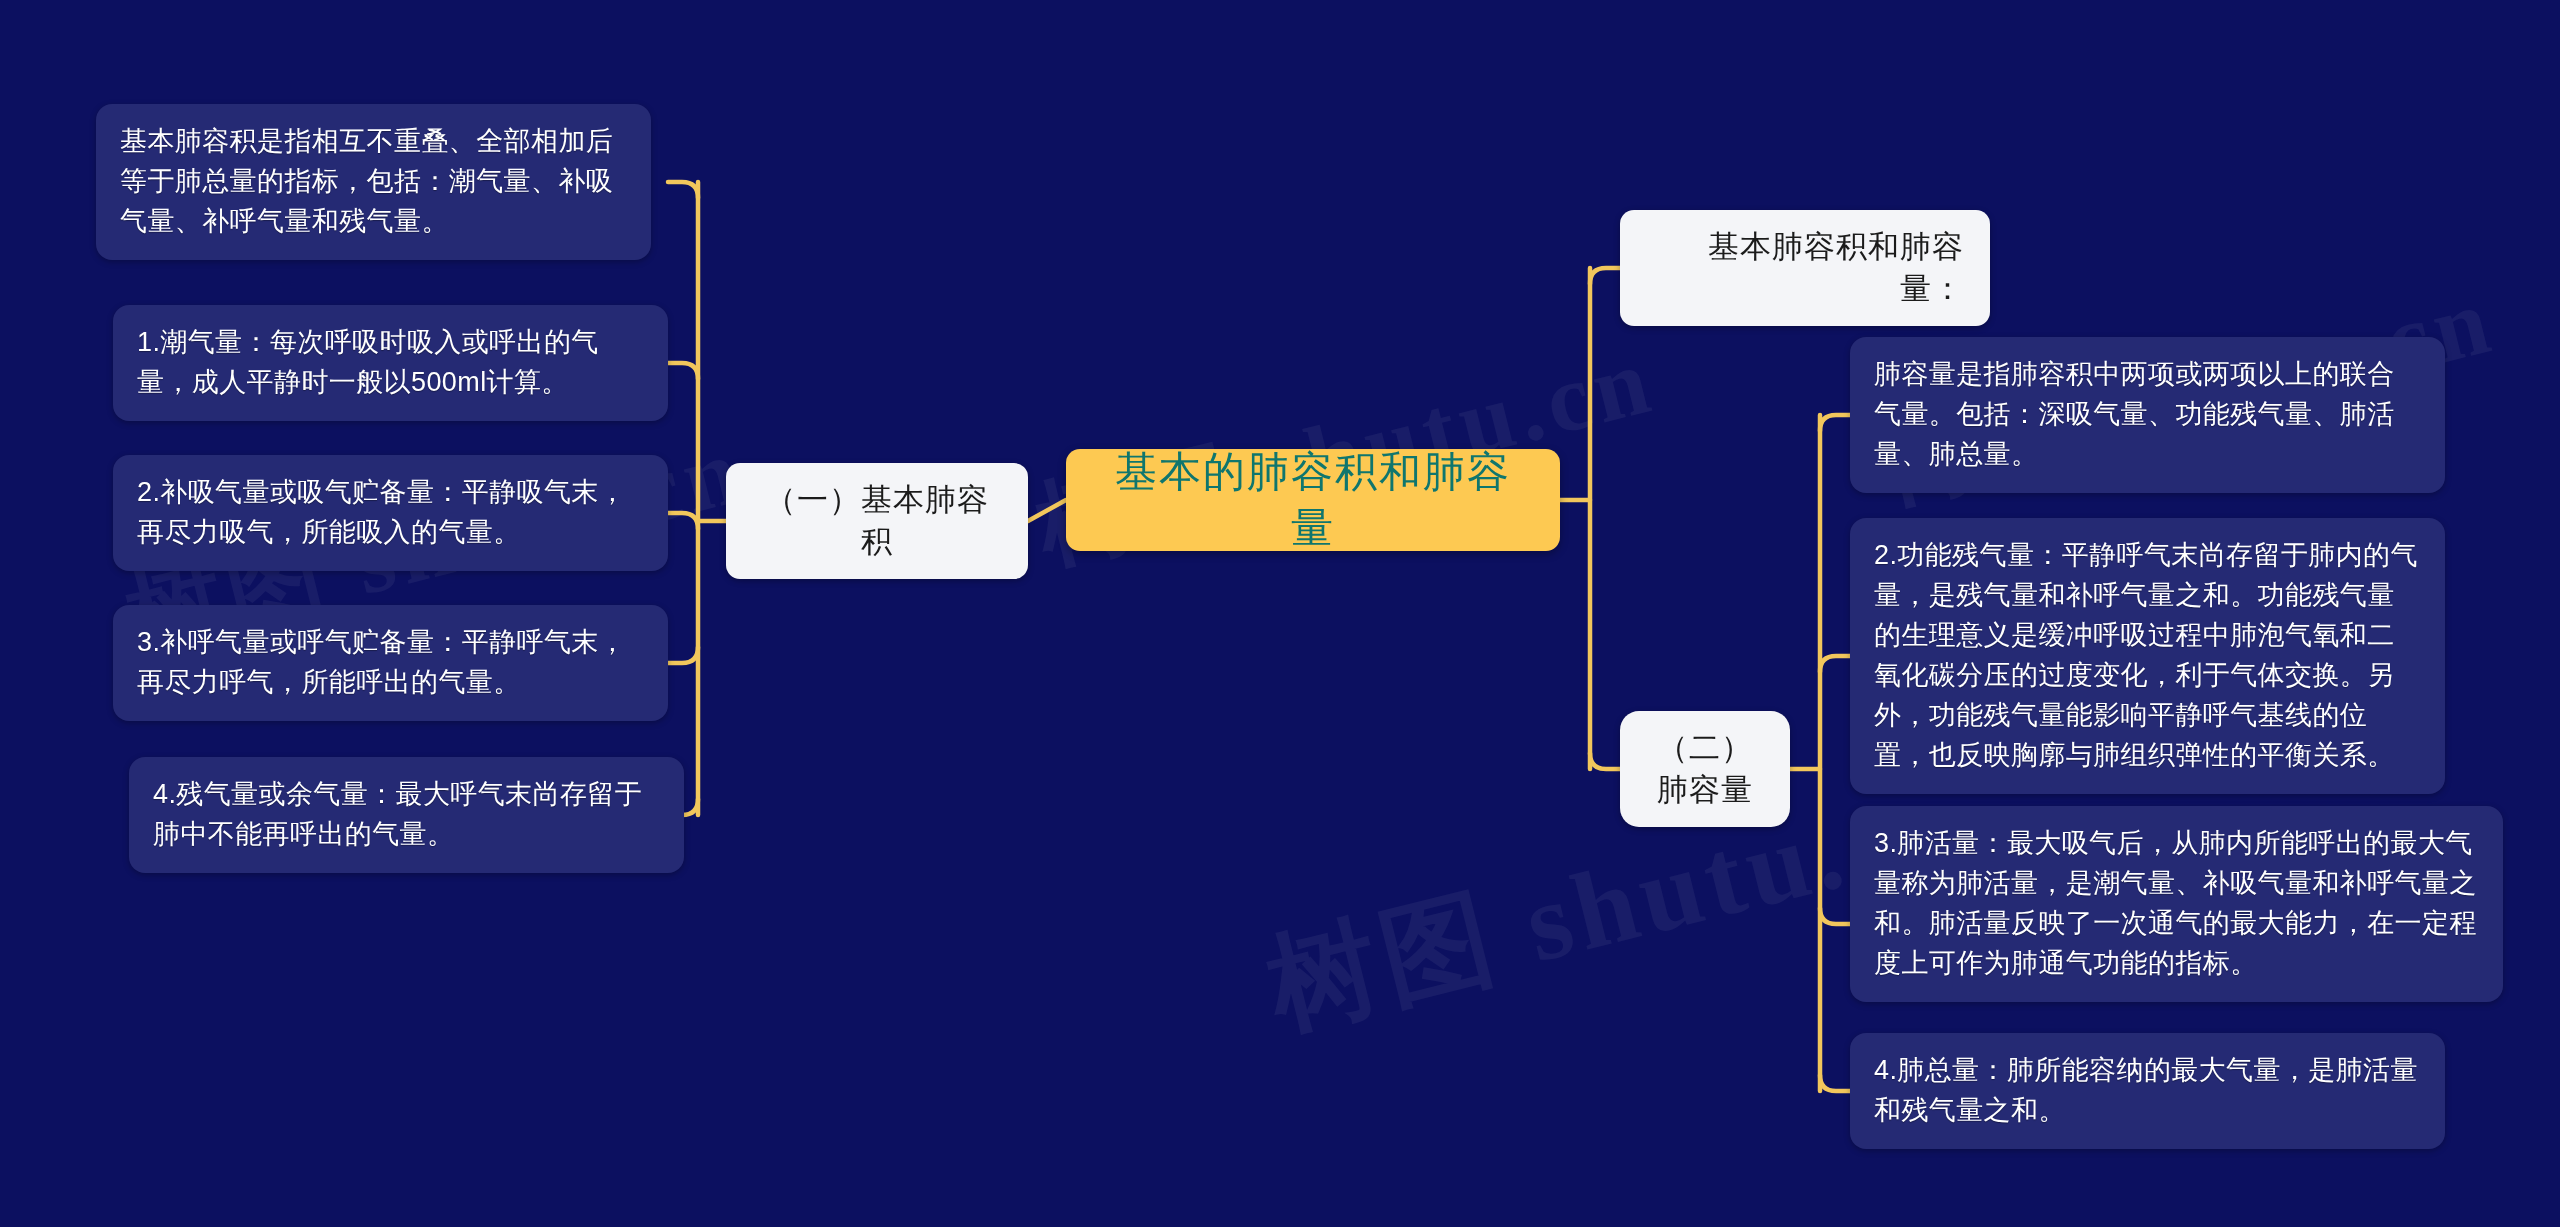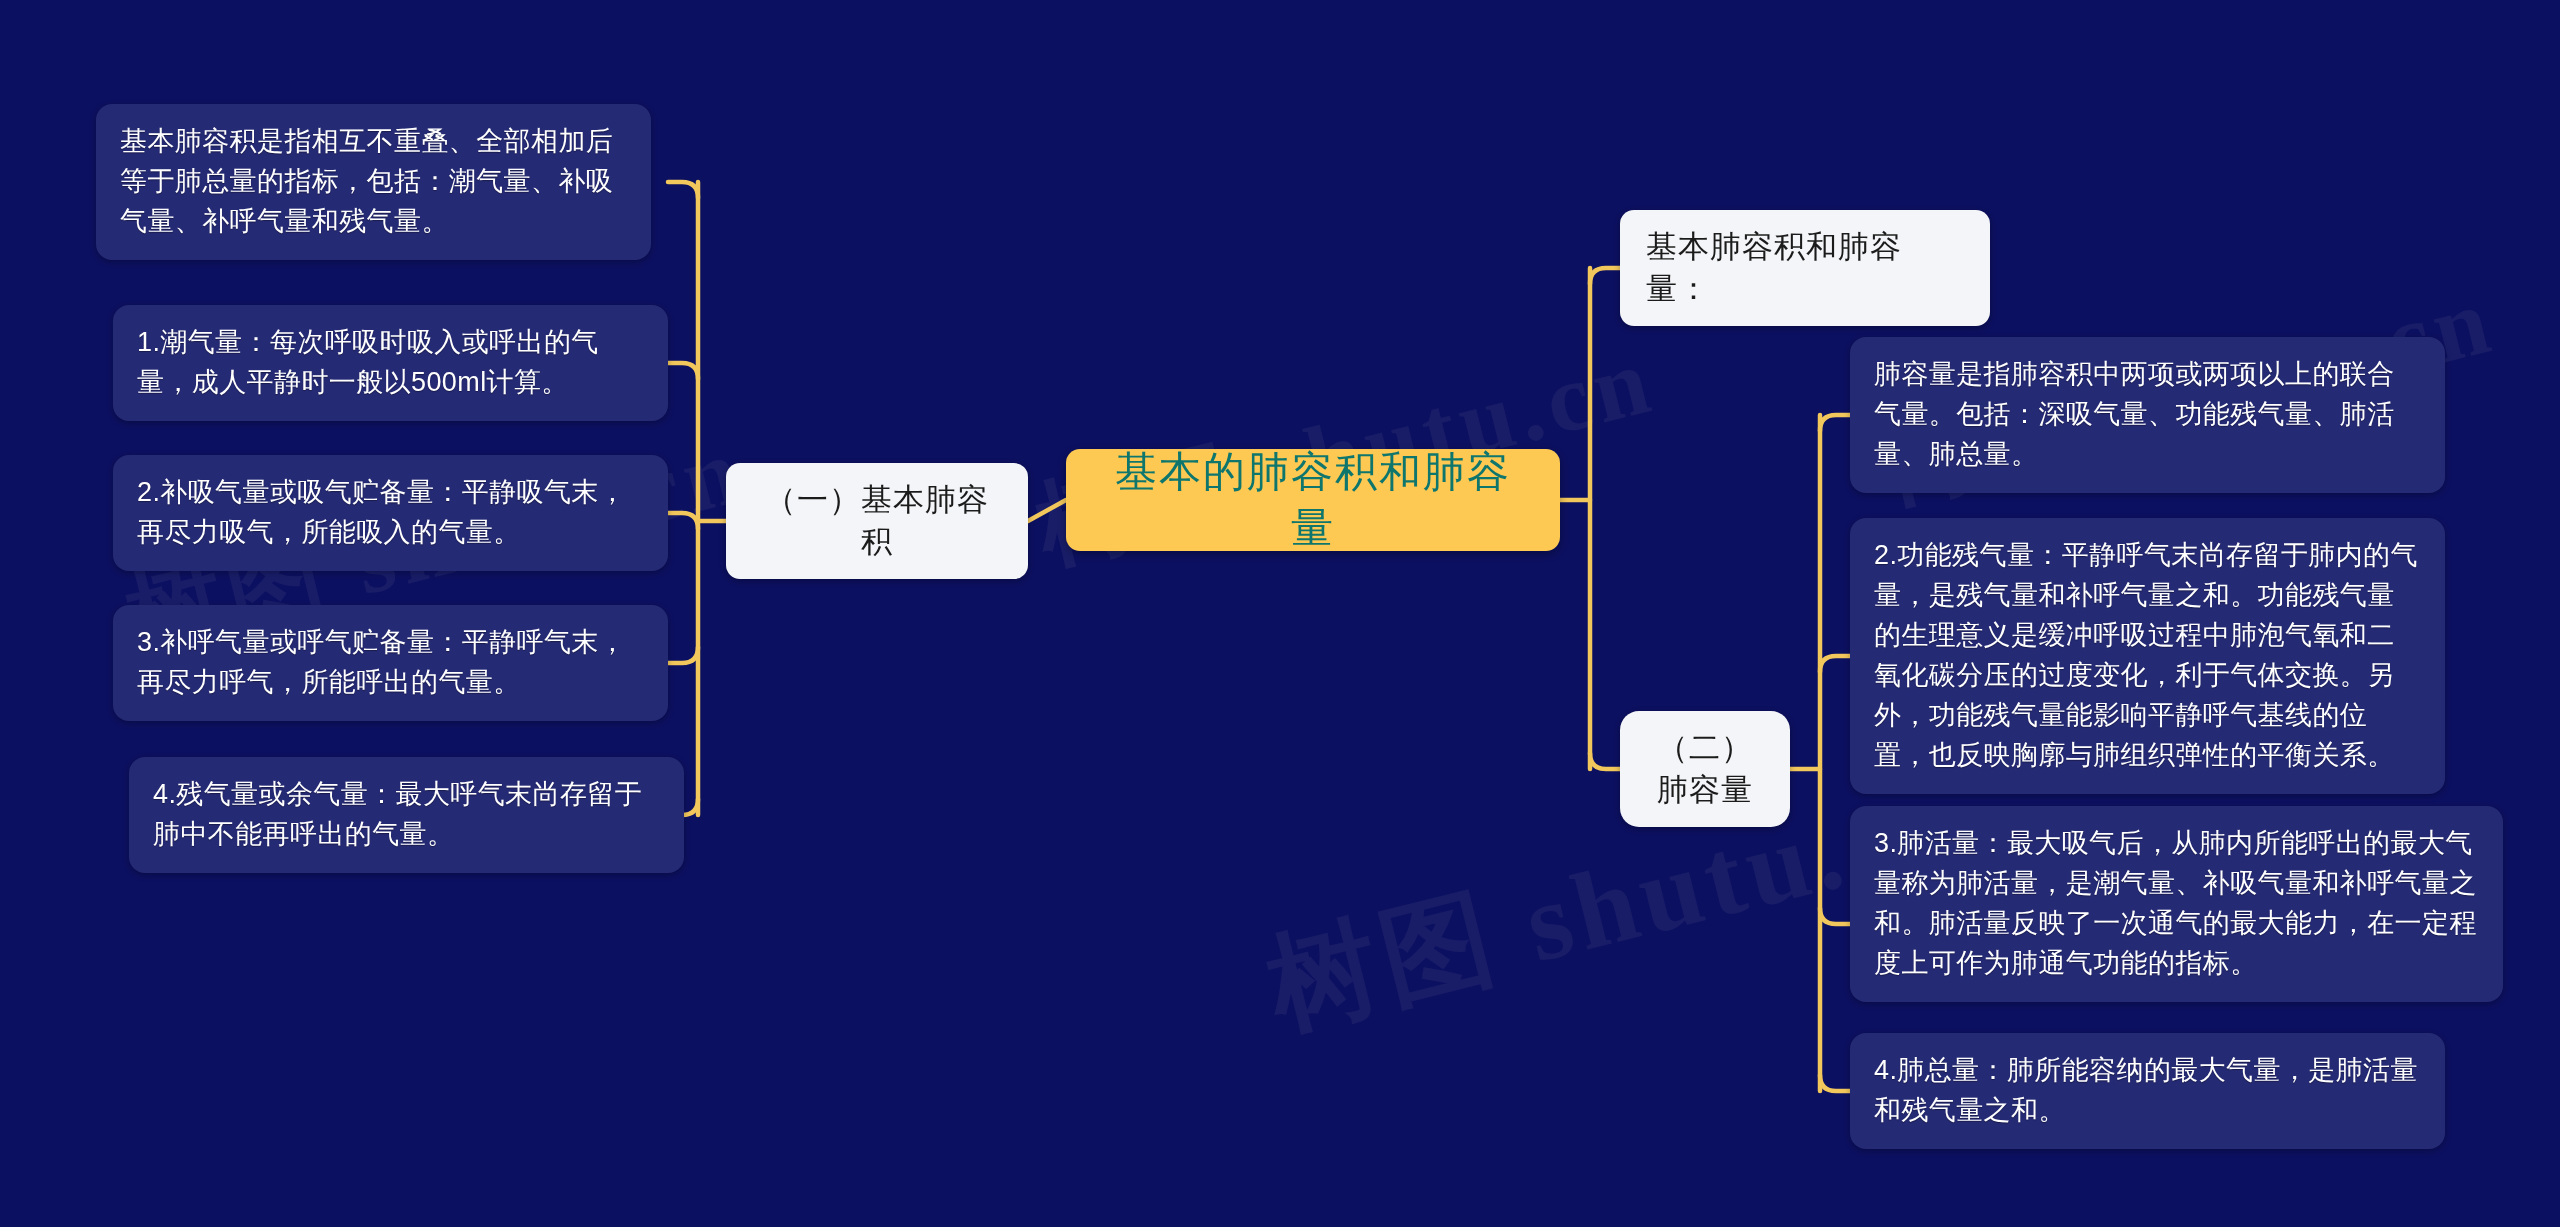--- a/index.html
+++ b/index.html
@@ -155,21 +155,21 @@
 
   <div class="node branch" style="left:726px; top:463px; width:302px;">
     <span class="txt" style="text-align:center;">（一）基本肺容积</span>
   </div>
 
   <div class="node root" style="left:1066px; top:449px; width:494px; height:102px;">
     <span class="txt" style="text-align:center;">基本的肺容积和肺容量</span>
   </div>
 
   <div class="node branch" style="left:1620px; top:210px; width:370px;">
-    <span class="txt" style="text-align:left;">基本肺容积和肺容量：</span>
+    <span class="txt" style="text-align:right;">基本肺容积和肺容量：</span>
   </div>
 
   <div class="node branch" style="left:1620px; top:711px; width:170px;border-radius:19px;">
     <span class="txt" style="text-align:center;">（二）肺容量</span>
   </div>
 
   <div class="node leaf" style="left:1850px; top:337px; width:595px;">
     <span class="txt">肺容量是指肺容积中两项或两项以上的联合气量。包括：深吸气量、功能残气量、肺活量、肺总量。</span>
   </div>
 

